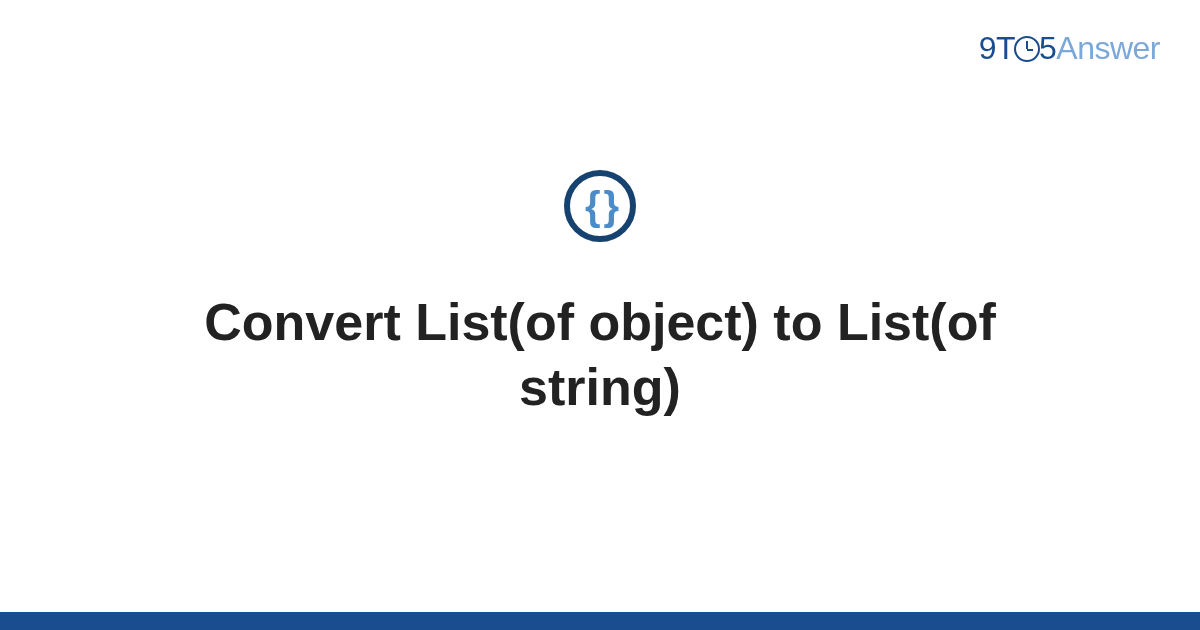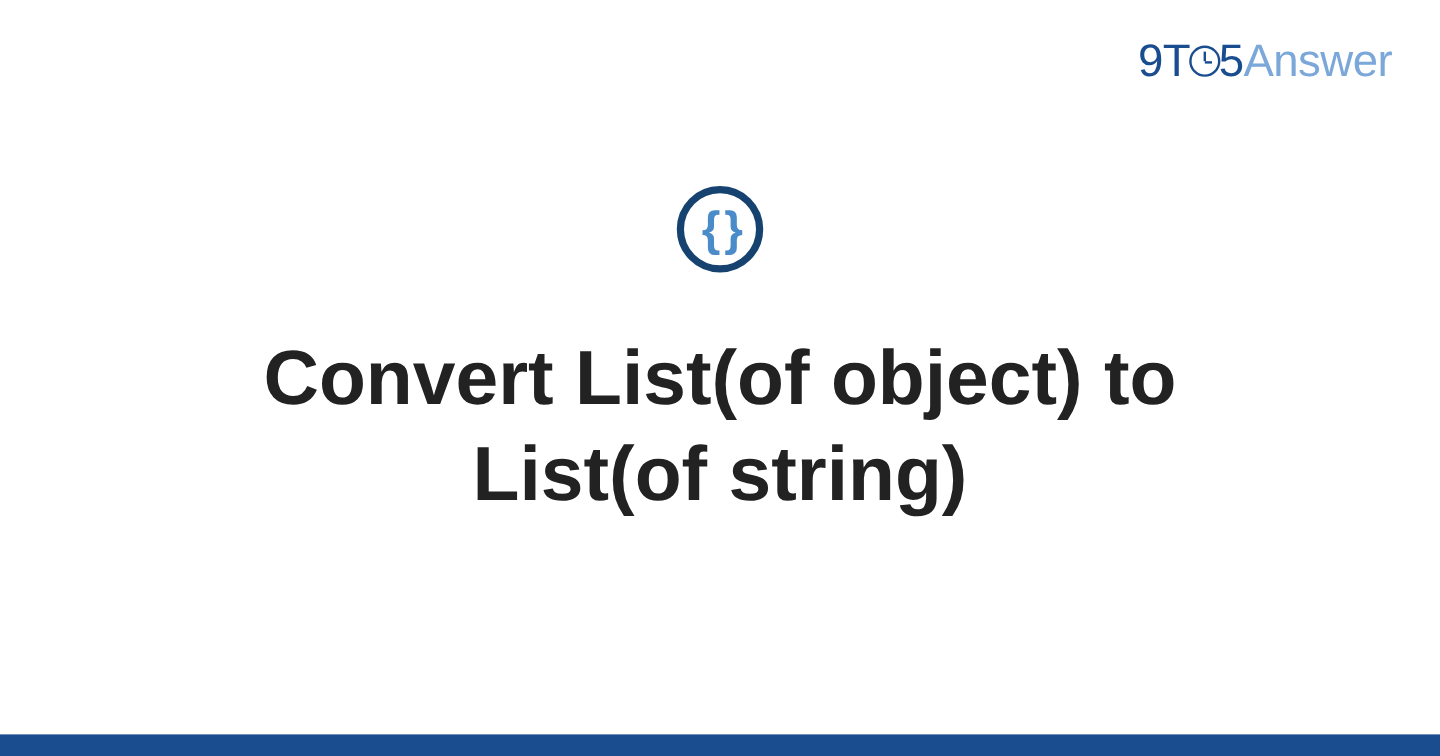--- a/index.html
+++ b/index.html
@@ -12,21 +12,21 @@
       height: 630px;
       background: #ffffff;
       font-family: -apple-system, BlinkMacSystemFont, "Segoe UI", Helvetica, Arial, sans-serif;
       position: relative;
       overflow: hidden;
     }
     .brand-logo {
       position: absolute;
       top: 30px;
       right: 40px;
-      font-size: 38px;
+      font-size: 32px;
       font-weight: 400;
       letter-spacing: -0.5px;
     }
     .brand-nine {
       color: #1a4d8f;
       font-weight: 500;
     }
     .brand-t {
       color: #1a4d8f;
       font-weight: 500;
@@ -96,21 +96,21 @@
     }
     .braces {
       font-size: 40px;
       font-weight: 700;
       color: #4a8bc9;
       font-family: Arial, sans-serif;
       letter-spacing: -4px;
       line-height: 1;
     }
     .title {
-      font-size: 64px;
+      font-size: 52px;
       font-weight: 700;
       color: #222222;
       text-align: center;
       line-height: 1.25;
       max-width: 960px;
     }
     .footer-bar {
       position: absolute;
       bottom: 0;
       left: 0;

